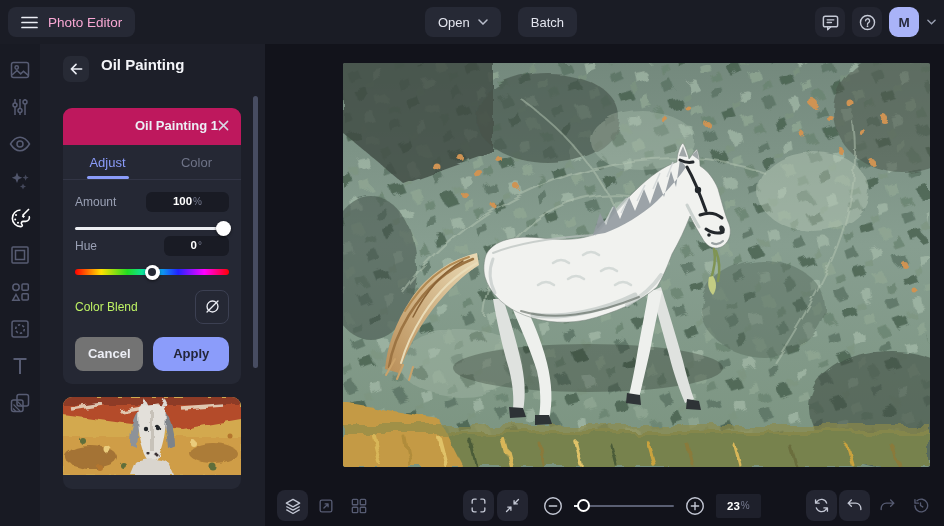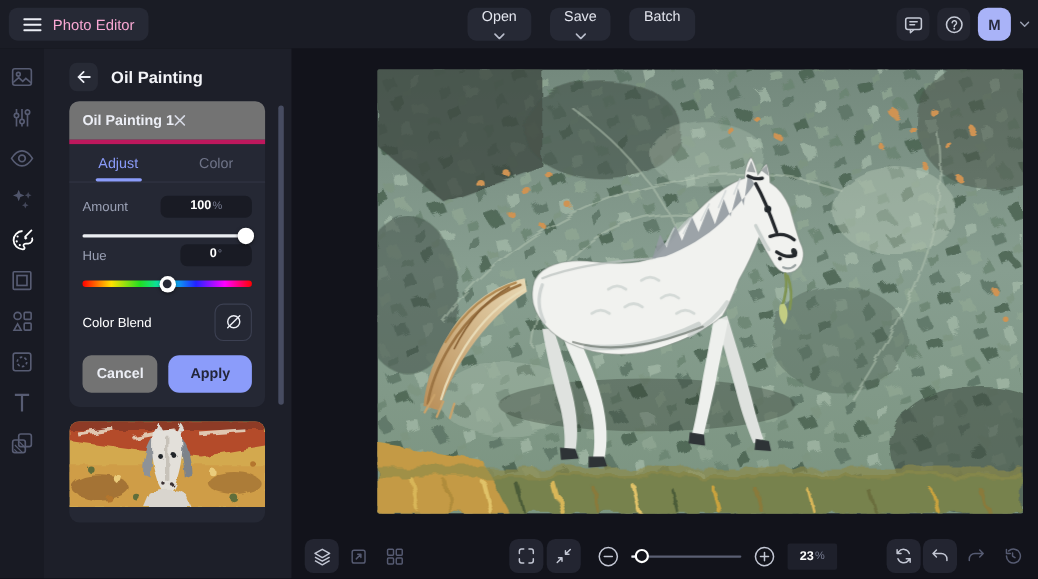--- a/index.html
+++ b/index.html
@@ -3,43 +3,43 @@
 <meta charset="utf-8">
 <style>
 * { margin:0; padding:0; box-sizing:border-box; }
 html,body { width:944px; height:526px; overflow:hidden; background:#0f1016; }
 .app { position:relative; width:944px; height:526px; background:#12131b; font-family:"Liberation Sans",sans-serif; color:#e8eaf2; }
 
 
 .topbar { position:absolute; top:0; left:0; width:100%; height:44px; background:#1a1c25; z-index:6; }
 .chip { position:absolute; left:8px; top:7px; display:flex; align-items:center; gap:10px; background:#262935; border-radius:8px; height:30px; padding:0 13px; font-size:13.5px; font-weight:normal; color:#f9a8d4; }
 .topbar-center { position:absolute; left:425px; top:7px; display:flex; gap:17px; }
-.tb-btn { display:flex; align-items:center; gap:8px; background:#262935; border-radius:8px; height:30px; padding:0 13px; font-size:13px; color:#e3e5ee; cursor:pointer;flex-direction:column; }
+.tb-btn { display:flex; align-items:center; gap:8px; background:#262935; border-radius:8px; height:30px; padding:0 13px; font-size:13px; color:#e3e5ee; cursor:pointer; }
 .topbar-right { position:absolute; right:8px; top:7px; display:flex; align-items:center; gap:7px; }
 .icon-btn30 { width:30px; height:30px; border-radius:8px; background:#232530; display:flex; align-items:center; justify-content:center; color:#c6cad6; cursor:pointer; }
 .avatar { width:30px; height:30px; border-radius:9px; background:#a9b3f8; color:#272a3e; font-weight:bold; font-size:13.5px; display:flex; align-items:center; justify-content:center; cursor:pointer; }
 .av-chev { color:#9aa0b2; margin-left:1px; }
 
 
 .rail { position:absolute; left:0; top:44px; width:40px; bottom:0; background:#181a23; display:flex; flex-direction:column; align-items:center; padding-top:13px; gap:12px; z-index:5; }
 .ric { width:25px; height:25px; color:#575c73; display:flex; align-items:center; justify-content:center; cursor:pointer; }
 .ric.active { color:#ffffff; }
 
 
 .panel { position:absolute; left:40px; top:44px; width:225px; bottom:0; background:#1d1f29; z-index:4; padding:12px 0 0 23px; }
 .panel-scroll { position:absolute; right:7px; top:52px; width:5px; height:272px; border-radius:3px; background:#474c61; }
-.panel-head { display:flex; align-items:center; gap:12px; height:28px; margin-bottom:8px; }
+.panel-head { display:flex; gap:12px; height:28px; margin-bottom:24px; }
 .back-btn { width:26px; height:26px; border-radius:7px; background:#272a35; display:flex; align-items:center; justify-content:center; color:#eceef5; cursor:pointer; }
 .panel-title { font-size:15px; font-weight:bold; color:#f3f4f8; }
 
 .card { width:178px; background:#252834; border-radius:9px; position:relative; }
-.card-head { display:flex; align-items:center; justify-content:flex-start; background:#737373; border-radius:9px 9px 0 0; padding:10px 12px; }
+.card-head { display:flex; align-items:center; justify-content:flex-end; background:#be185d; border-radius:9px 9px 0 0; padding:10px 12px; }
 .card-title { font-size:13px; font-weight:bold; color:#eceef5; }
 .close-x { color:#d6d9e4; display:flex; cursor:pointer; }
-.tabs { display:flex; border-bottom:1px solid #323545; border-top:4px solid #be185d; }
+.tabs { display:flex; border-bottom:1px solid #323545; border-top:2px solid #be185d; }
 .tab { flex:1; text-align:center; padding:10px 0 9px; font-size:13px; color:#6f7488; position:relative; cursor:pointer; }
 .tab.active { color:#8b9cfa; }
 .tab.active::after { content:""; position:absolute; left:50%; transform:translateX(-50%); bottom:0; width:42px; height:3px; border-radius:2px; background:#8b9cfa; }
 .card-body { padding:12px 12px 13px; }
 .row-lv { display:flex; align-items:center; justify-content:space-between; margin-bottom:9px; }
 .lab { font-size:12px; color:#9aa0b4; }
 .valbox { background:#191b24; border-radius:6px; padding:3px 27px; font-size:11.5px; font-weight:bold; color:#fff; line-height:1.2; }
 .valbox .unit { color:#767b90; font-weight:normal; font-size:10px; margin-left:1px; }
 .slider { position:relative; height:15px; }
 .slider .track { position:absolute; top:6.5px; left:0; right:0; height:2.5px; border-radius:2px; background:#eceef2; }
@@ -95,26 +95,20 @@
       <span>Photo Editor</span>
     </div>
     <div class="topbar-center">
       <div class="tb-btn">
         <span>Open</span>
         <svg class="ic" width="10" height="6" viewBox="0 0 10 6">
             <path d="M1 1l4 4 4-4" stroke="#b9bdcb" stroke-width="1.5" fill="none" stroke-linecap="round"></path>
           </svg>
       </div>
       <div class="tb-btn">
-        <span>Save</span>
-        <svg class="ic" width="10" height="6" viewBox="0 0 10 6">
-            <path d="M1 1l4 4 4-4" stroke="#b9bdcb" stroke-width="1.5" fill="none" stroke-linecap="round"></path>
-          </svg>
-      </div>
-      <div class="tb-btn">
         <span>Batch</span>
       </div>
     </div>
     <div class="topbar-right">
       <div class="icon-btn30">
         <svg class="ic" width="19" height="19" viewBox="0 0 20 20">
             <rect x="2.5" y="3.5" width="15" height="11" rx="2" stroke="currentColor" stroke-width="1.5" fill="none"></rect>
             <path d="M6.5 7.2h7M6.5 10h4.5" stroke="currentColor" stroke-width="1.4" stroke-linecap="round" fill="none"></path>
             <path d="M7 14.5v3.2l3.4-3.2" stroke="currentColor" stroke-width="1.4" fill="none" stroke-linejoin="round"></path>
           </svg>
@@ -246,21 +240,21 @@
         <div class="row-lv">
           <span class="lab">Hue</span>
           <span class="valbox"><span>0</span><span class="unit">°</span></span>
         </div>
         <div class="slider" style="margin-bottom:10px;">
           <div class="hue-track"></div>
           <div class="knob ring" style="left:calc(50% - 7.5px);"></div>
         </div>
 
         <div class="row-lv" style="margin-bottom:0;">
-          <span class="lab" style="color:#ffffff;">Color Blend</span>
+          <span class="lab" style="color:#bef264;">Color Blend</span>
           <span class="cblend-btn">
             <svg class="ic" width="17" height="17" viewBox="0 0 18 18">
                 <circle cx="9" cy="9" r="5.8" stroke="currentColor" stroke-width="1.4" fill="none"></circle>
                 <path d="M3.2 14.8L14.8 3.2" stroke="currentColor" stroke-width="1.4" stroke-linecap="round"></path>
               </svg>
           </span>
         </div>
 
         <div class="btn-row">
           <div class="btn cancel">Cancel</div>

